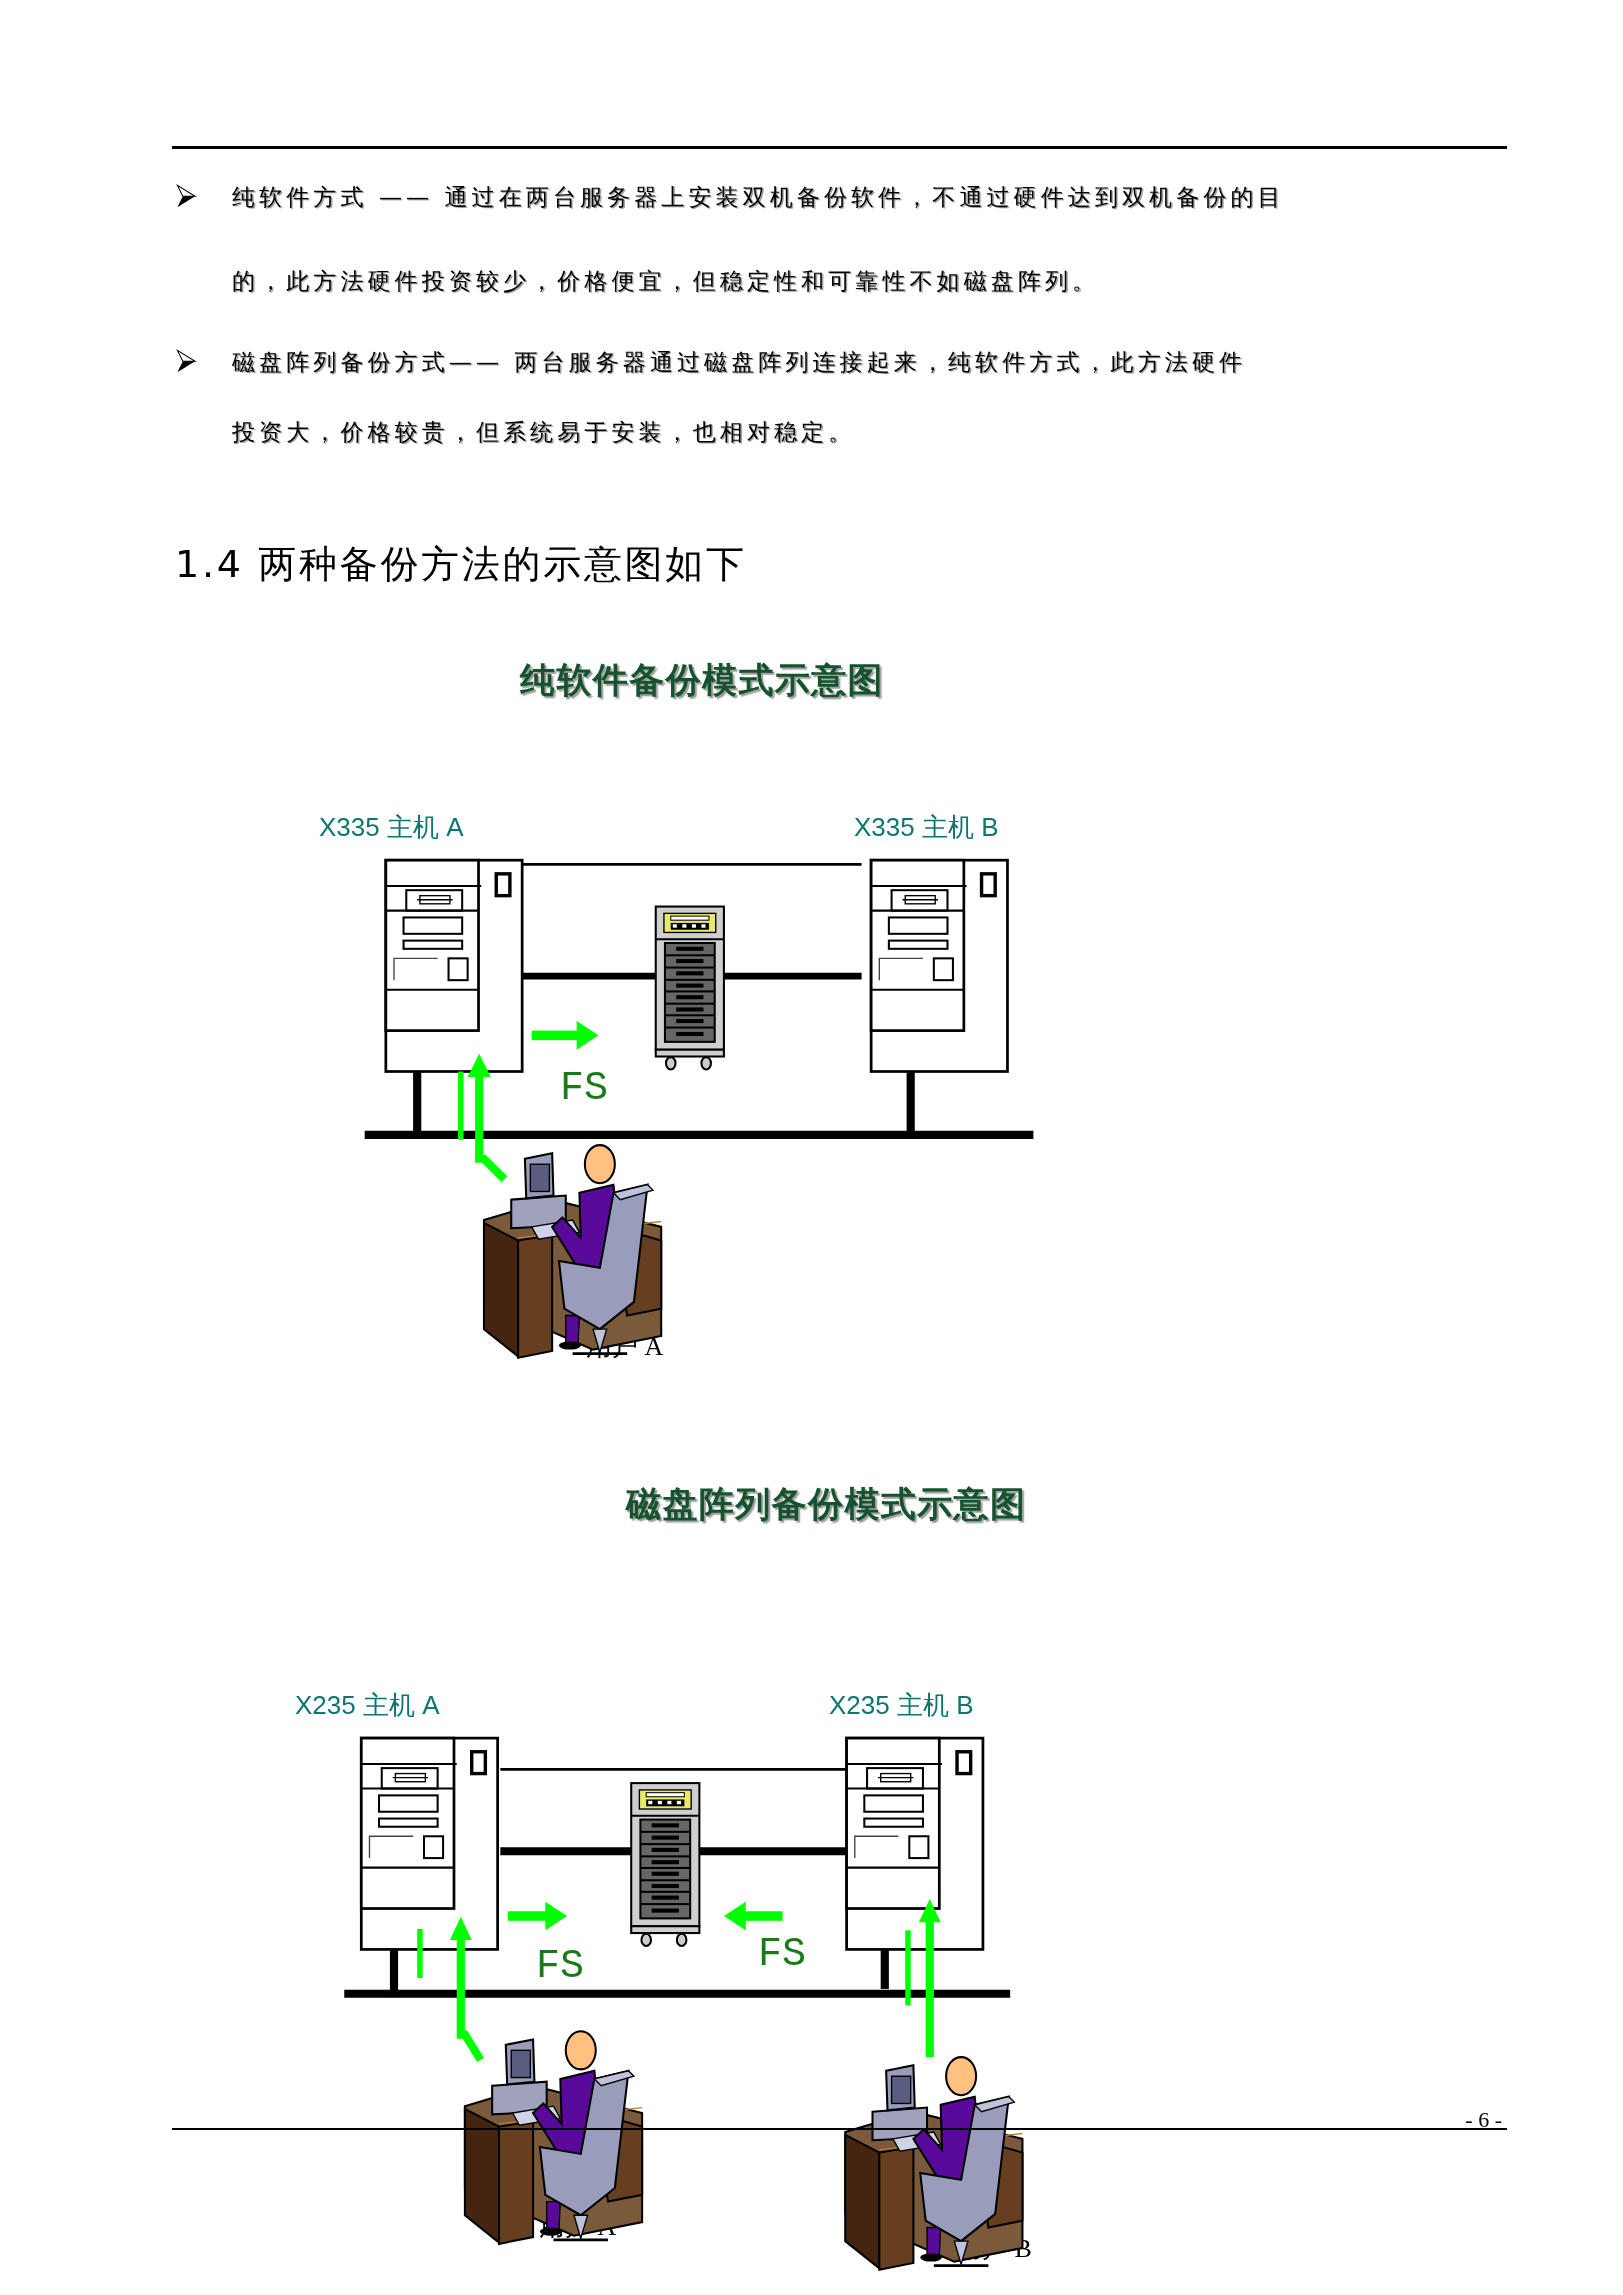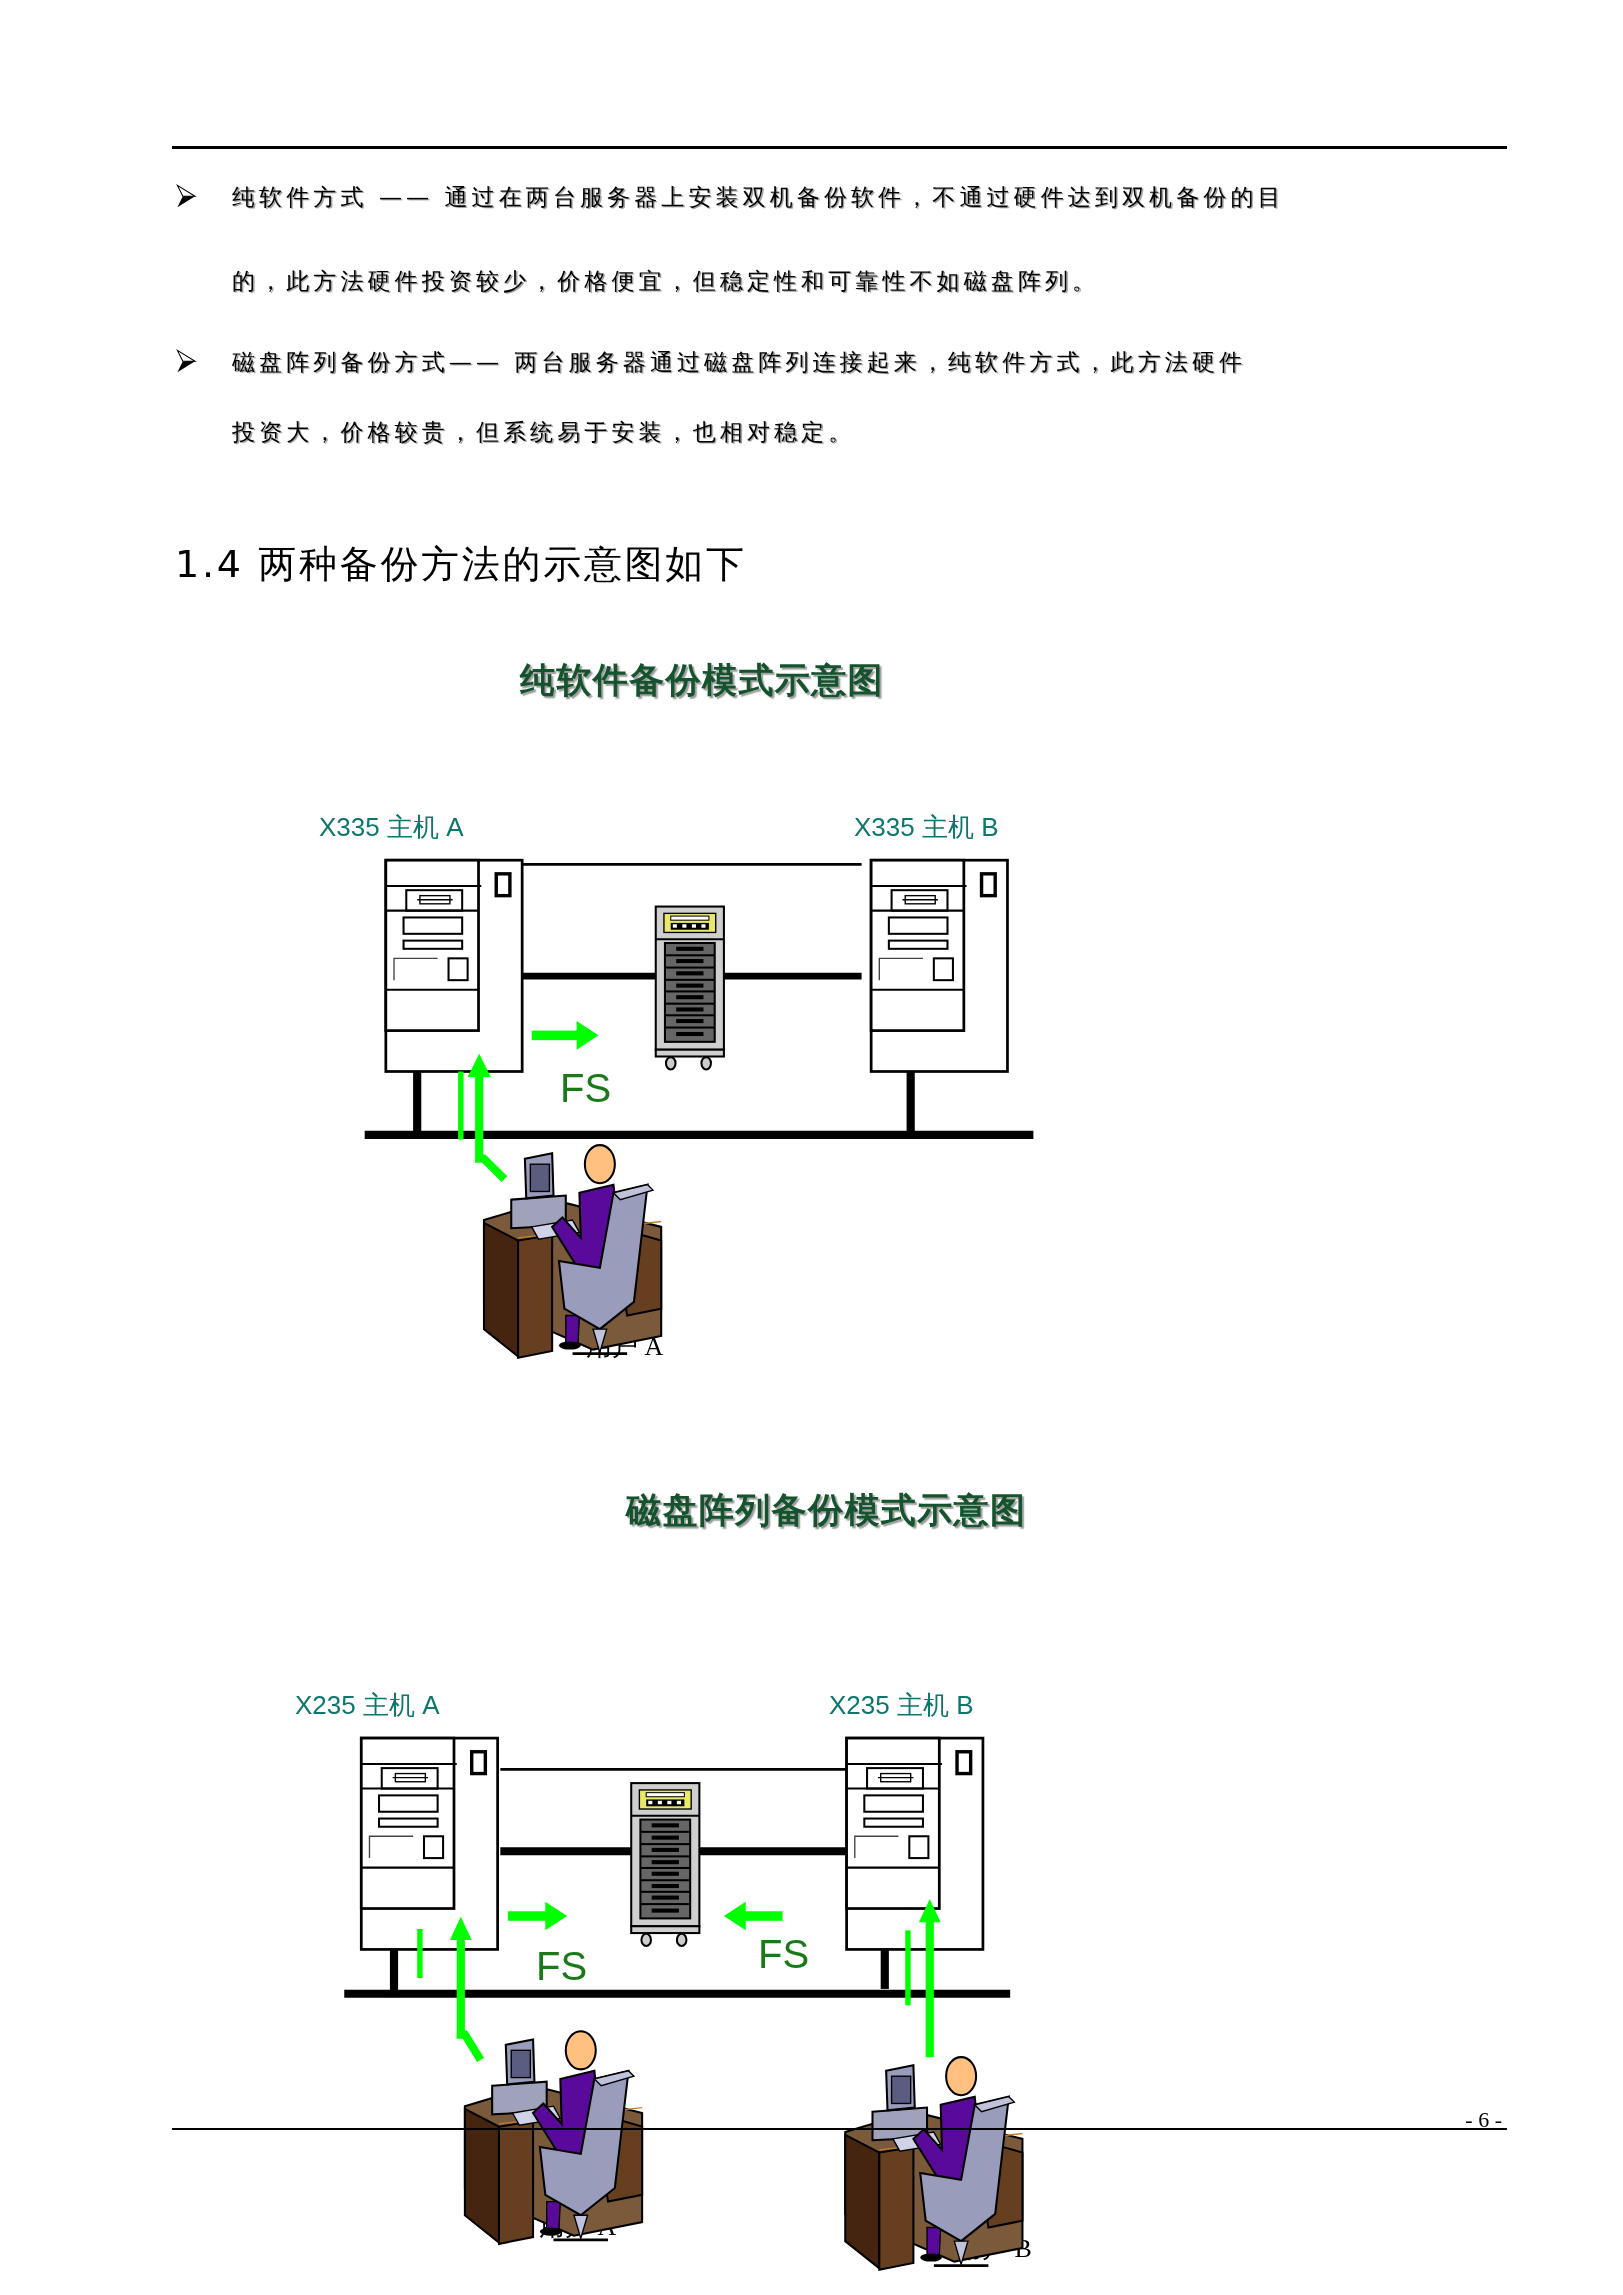--- a/index.html
+++ b/index.html
@@ -11,21 +11,21 @@
   .bullet { position: absolute; left: 176px; width: 0; height: 0; }
   .bullet svg { display: block; }
   .heading { position: absolute; left: 175px; top: 539px; font-size: 38px;
              font-family: "DejaVu Sans", "Liberation Sans", sans-serif; letter-spacing: 2.7px; text-align: right; }
   .red-title { position: absolute; font-size: 35px; font-weight: bold; color: #14532d;
                font-family: "DejaVu Sans", "Liberation Sans", sans-serif;
                text-shadow: 2px 2px 1.4px #9a9a9a; letter-spacing: 1.4px; white-space: nowrap; }
   .host-label { position: absolute; color: #0f766e; font-size: 26px;
                 font-family: "Liberation Sans", "DejaVu Sans", sans-serif; white-space: nowrap; }
   .fs-label { position: absolute; color: #1a7a1a; font-size: 40px;
-              font-family: Liberation Sans, sans-serif; text-align: center; }
+              font-family: Liberation Mono, monospace; text-align: center; }
   .user-label { position: absolute; font-size: 26px; color: #000;
                 font-family: "Liberation Serif", "DejaVu Serif", serif; white-space: nowrap; }
   .page-num { position: absolute; right: 121px; top: 2107px; font-size: 22px;
               font-family: "Liberation Serif", "DejaVu Serif", serif; }
   svg.diagram { position: absolute; left: 0; top: 0; }
 </style>
 </head>
 <body>
 
 <div class="rule" style="left:172px; top:146px; width:1335px; height:2.7px;"></div>
@@ -49,21 +49,21 @@
 <div class="para" style="top:416px;">投资大，价格较贵，但系统易于安装，也相对稳定。</div>
 
 <div class="heading">1.4 两种备份方法的示意图如下</div>
 
 <div class="red-title" style="left:520px; top:657px;">纯软件备份模式示意图</div>
 <div class="host-label" style="left:319px; top:810px;">X335 主机 A</div>
 <div class="host-label" style="left:854px; top:810px;">X335 主机 B</div>
 <div class="fs-label" style="left:560px; top:1066px;">FS</div>
 <div class="user-label" style="left:586px; top:1329px;">用户 A</div>
 
-<div class="red-title" style="left:626px; top:1481px;margin-top:6px;">磁盘阵列备份模式示意图</div>
+<div class="red-title" style="left:626px; top:1481px;">磁盘阵列备份模式示意图</div>
 <div class="host-label" style="left:295px; top:1688px;">X235 主机 A</div>
 <div class="host-label" style="left:829px; top:1688px;">X235 主机 B</div>
 <div class="fs-label" style="left:536px; top:1944px;">FS</div>
 <div class="fs-label" style="left:758px; top:1932px;">FS</div>
 <div class="user-label" style="left:539px; top:2209px;">用户 A</div>
 <div class="user-label" style="left:956px; top:2231px;">用户 B</div>
 
 <svg class="diagram" width="1623" height="2295" viewBox="0 0 2381 3367">
   <defs>
 

